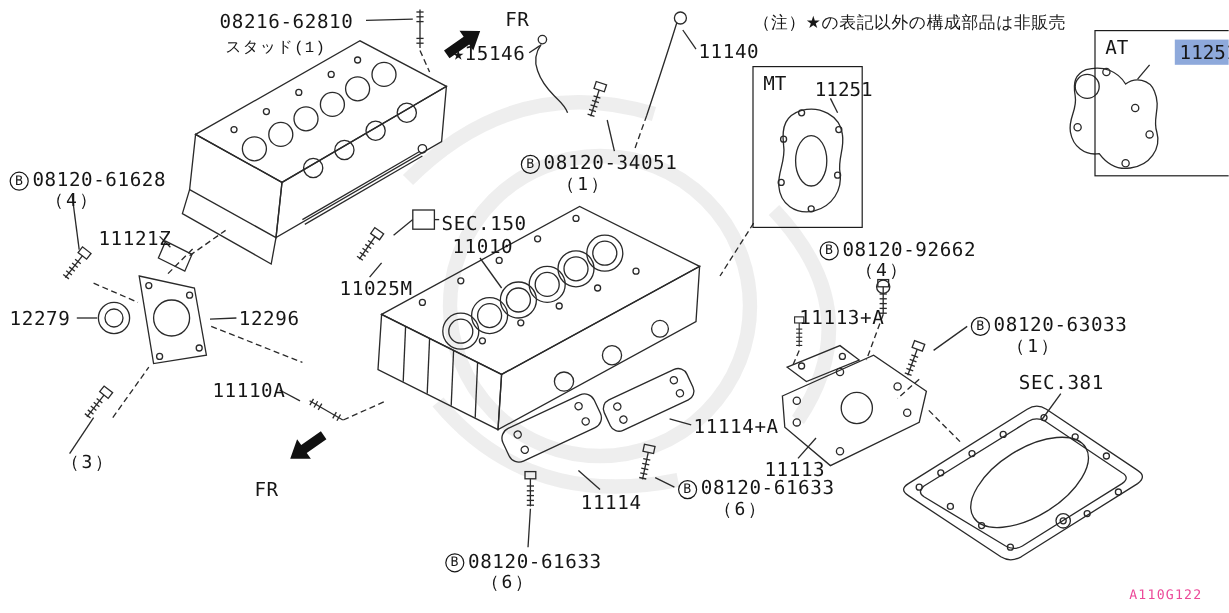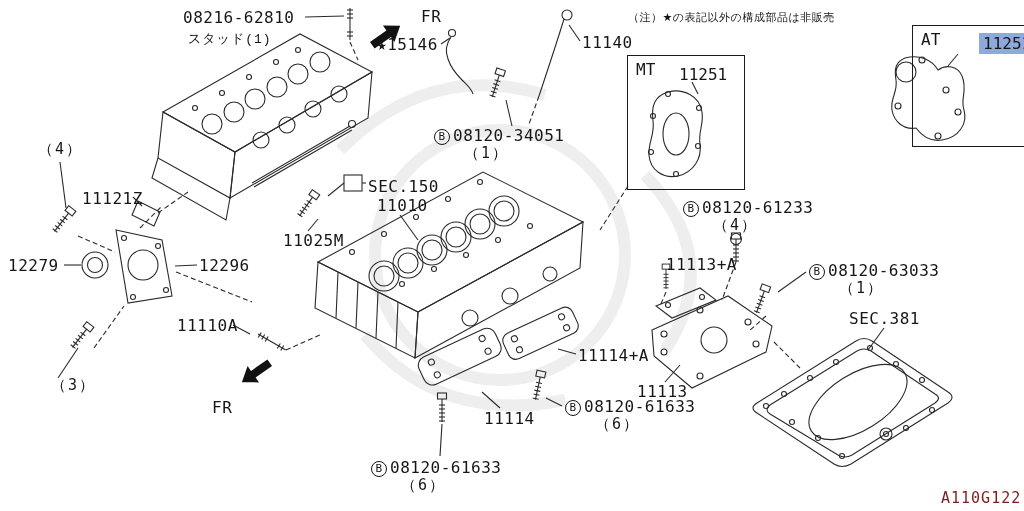--- a/index.html
+++ b/index.html
@@ -6,26 +6,26 @@
   html,body{margin:0;padding:0;background:#fff}
   .stage{position:relative;width:1024px;height:511px;background:#ffffff;overflow:hidden;
          font-family:"DejaVu Sans Mono","Liberation Mono",monospace;color:#161616}
   .art{position:absolute;left:0;top:0;width:1024px;height:511px}
   .label{position:absolute;font-size:16px;letter-spacing:.5px;white-space:nowrap;line-height:1.15}
   .label .qty{display:block;margin-left:30px;font-size:15px;letter-spacing:2px}
   .bcirc{display:inline-flex;align-items:center;justify-content:center;width:16px;height:16px;
          border:1.4px solid #161616;border-radius:50%;font-size:11px;line-height:1;margin-right:3px;
          vertical-align:1px}
   .jp{font-family:Liberation Mono, monospace;font-size:13px;letter-spacing:1px}
-  .note{position:absolute;font-family:"DejaVu Sans","Liberation Sans",sans-serif;font-size:11px;letter-spacing:.5px;white-space:nowrap}
+  .note{position:absolute;font-family:"DejaVu Sans","Liberation Sans",sans-serif;font-size:14px;letter-spacing:.5px;white-space:nowrap}
   .inset-box{position:absolute;border:1.6px solid #1c1c1c;background:transparent}
   .inset-title{position:absolute;left:8px;top:4px;font-size:16px}
   .inset-part{position:absolute;font-size:16px}
   .hl{background:#8ea9db;padding:1px 4px;margin:-1px -4px}
-  .code{position:absolute;font-size:15px;color:#7f1d1d;letter-spacing:1px}
+  .code{position:absolute;font-size:11px;color:#ec4899;letter-spacing:1px}
 </style>
 </head>
 <body>
 
 <div class="stage">
 
   <svg class="art" viewBox="0 0 1024 511" xmlns="http://www.w3.org/2000/svg">
     <defs>
       <g id="bolt" fill="none">
         <rect x="-4.5" y="-7" width="9" height="6"></rect>
@@ -281,49 +281,50 @@
 
   <div class="label" style="left:183px;top:9px">08216-62810</div>
   <div class="label jp" style="left:188px;top:33px">スタッド(1)</div>
 
   <div class="label" style="left:421px;top:8px">FR</div>
   <div class="label" style="left:377px;top:36px">★15146</div>
   <div class="label" style="left:582px;top:34px">11140</div>
 
   <div class="note" style="left:628px;top:10px">（注）★の表記以外の構成部品は非販売</div>
 
-  <div class="inset-box" style="left:627px;top:55px;width:118px;height:135px">
+  <div class="inset-box" style="left:627px;top:55px;width:92px;height:135px">
     <span class="inset-title">MT</span>
     <span class="inset-part" style="left:51px;top:9px">11251</span>
   </div>
 
   <div class="inset-box" style="left:912px;top:25px;width:124px;height:122px">
     <span class="inset-title">AT</span>
     <span class="inset-part hl" style="left:70px;top:8px">11251</span>
   </div>
 
   <div class="label" style="left:8px;top:141px">
+    <span><span class="bcirc">B</span><span>08120-61628</span></span>
     <span class="qty">（4）</span>
   </div>
 
   <div class="label" style="left:82px;top:190px">11121Z</div>
 
   <div class="label" style="left:434px;top:127px">
     <span><span class="bcirc">B</span><span>08120-34051</span></span>
     <span class="qty">（1）</span>
   </div>
 
   <div class="label" style="left:368px;top:178px">SEC.150</div>
   <div class="label" style="left:377px;top:197px">11010</div>
   <div class="label" style="left:283px;top:232px">11025M</div>
   <div class="label" style="left:8px;top:257px">12279</div>
   <div class="label" style="left:199px;top:257px">12296</div>
 
   <div class="label" style="left:683px;top:199px">
-    <span><span class="bcirc">B</span><span>08120-61233</span></span>
+    <span><span class="bcirc">B</span><span>08120-92662</span></span>
     <span class="qty">（4）</span>
   </div>
 
 
   <div class="label" style="left:666px;top:256px">11113+A</div>
 
   <div class="label" style="left:809px;top:262px">
     <span><span class="bcirc">B</span><span>08120-63033</span></span>
     <span class="qty">（1）</span>
   </div>

